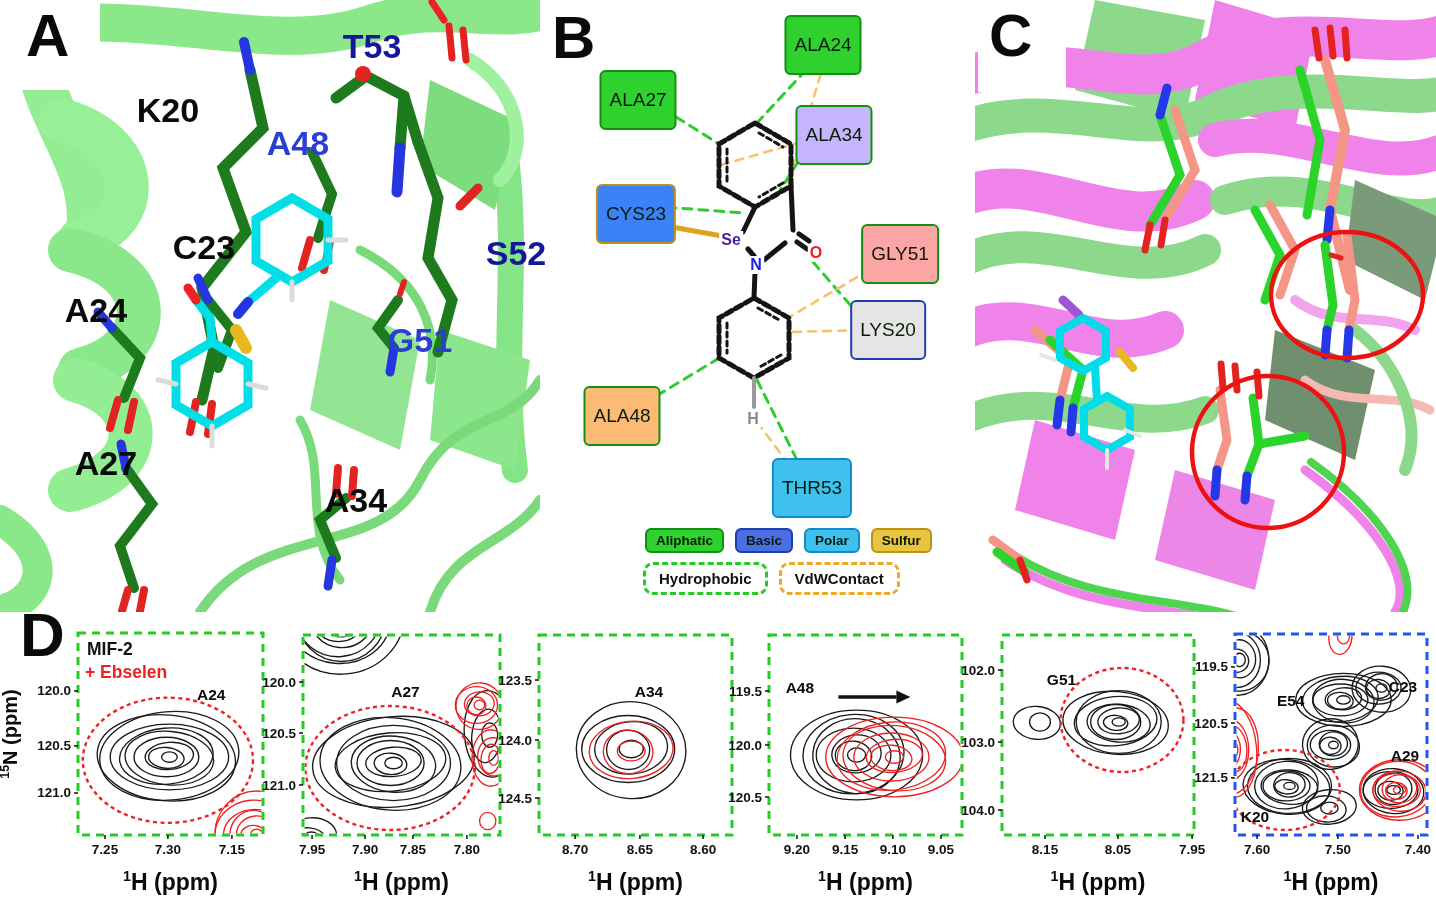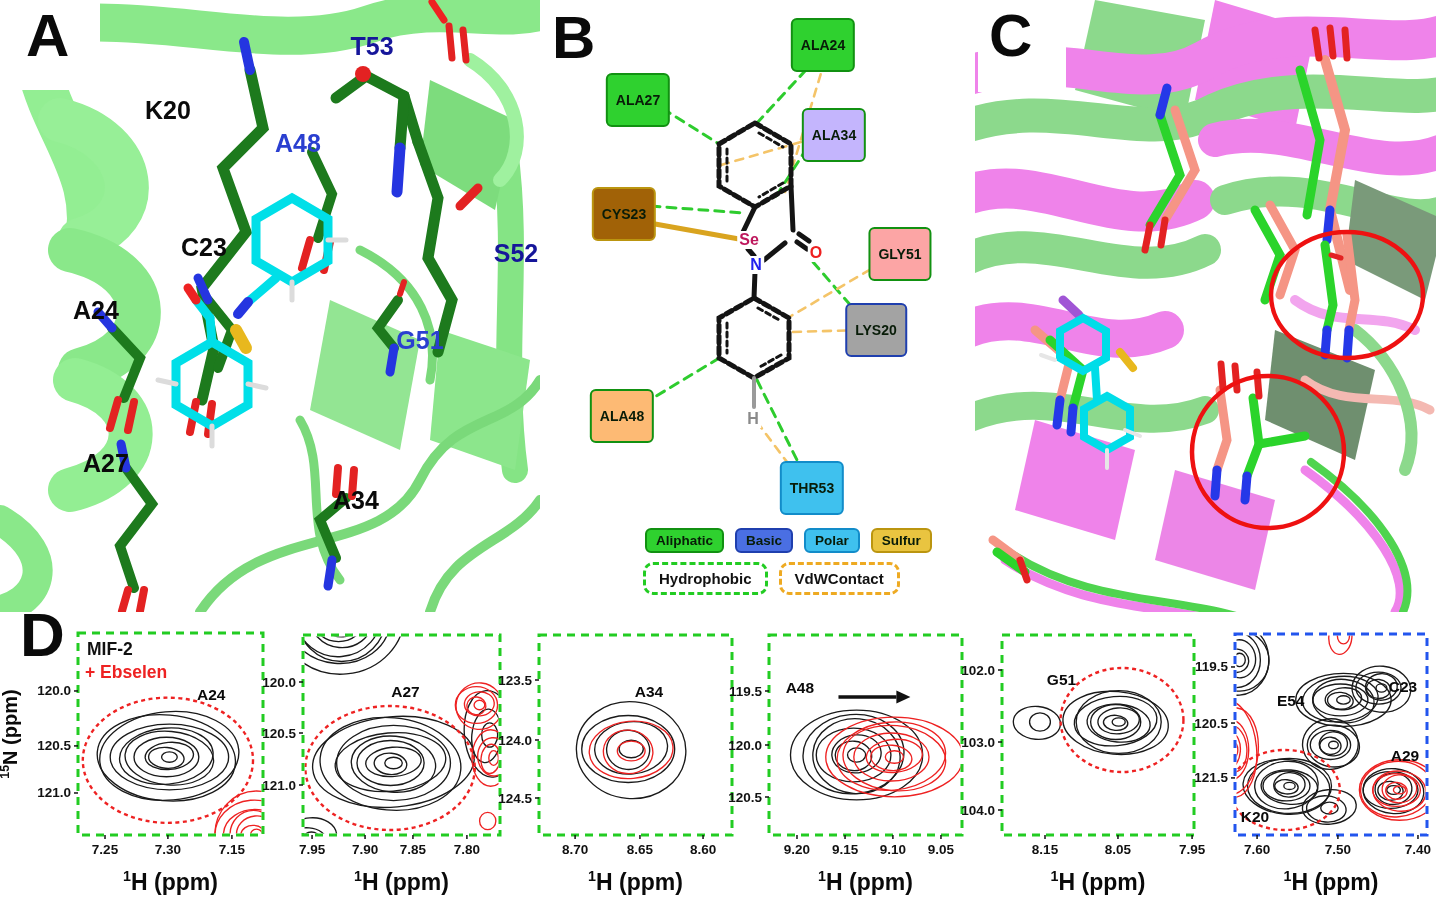--- a/index.html
+++ b/index.html
@@ -1,21 +1,21 @@
 <!DOCTYPE html>
 <html><head>
 <meta charset="utf-8">
 <style>
   html,body{margin:0;padding:0;background:#ffffff;}
   body{width:1436px;height:900px;font-family:"Liberation Sans",sans-serif;position:relative;overflow:hidden;}
   .fig{position:absolute;left:0;top:0;width:1436px;height:900px;background:#fff;}
   .panel{position:absolute;}
   .panel-letter{position:absolute;font-weight:bold;font-size:60px;color:#0a0a0a;line-height:1;z-index:30;}
-  .res-label{position:absolute;transform:translate(-50%,-50%);font-weight:bold;font-size:25px;white-space:nowrap;z-index:20;}
-  .res-box{position:absolute;transform:translate(-50%,-50%);font-weight:bold;font-size:14px;
+  .res-label{position:absolute;transform:translate(-50%,-50%);font-weight:bold;font-size:34px;white-space:nowrap;z-index:20;}
+  .res-box{position:absolute;transform:translate(-50%,-50%);font-weight:normal;font-size:19px;
            padding:17px 8px;border-radius:6px;border:2.5px solid;color:#081c08;white-space:nowrap;z-index:20;}
   .atom-label{position:absolute;transform:translate(-50%,-50%);font-weight:bold;font-size:16px;
               background:#ffffff;padding:0 2px;z-index:15;}
   .legend-row{position:absolute;display:flex;gap:11px;z-index:20;}
   .legend-chip{font-weight:bold;font-size:13.5px;padding:3px 9px;border-radius:6px;border:2.5px solid;color:#081c08;}
   .legend-contact{font-weight:bold;font-size:15px;padding:5px 13px;border-radius:10px;border:3px dashed;background:#fff;color:#111;}
   svg{display:block;}
 </style>
 </head>
 <body>
@@ -139,26 +139,26 @@
       </div>
     <div id="pb-legend-types" class="legend-row" style="left:100px;top:528px;">
         <div class="legend-chip" style="background: rgb(47, 209, 47); border-color: rgb(17, 145, 17);">Aliphatic</div>
         <div class="legend-chip" style="background: rgb(74, 111, 227); border-color: rgb(31, 63, 174);">Basic</div>
         <div class="legend-chip" style="background: rgb(63, 193, 238); border-color: rgb(18, 140, 201);">Polar</div>
         <div class="legend-chip" style="background: rgb(233, 196, 64); border-color: rgb(187, 149, 15);">Sulfur</div>
       </div>
   <div class="res-box" style="left: 93px; top: 100px; background: rgb(47, 209, 47); border-color: rgb(17, 145, 17);">ALA27</div>
       <div class="res-box" style="left: 278px; top: 45px; background: rgb(47, 209, 47); border-color: rgb(17, 145, 17);">ALA24</div>
       <div class="res-box" style="left: 289px; top: 135px; background: #c4b5fd; border-color: rgb(17, 145, 17);">ALA34</div>
-      <div class="res-box" style="left: 79px; top: 214px; background: #a16207; border-color: rgb(187, 149, 15);">CYS23</div>
+      <div class="res-box" style="left: 91px; top: 214px; background: #3b82f6; border-color: rgb(187, 149, 15);">CYS23</div>
       <div class="res-box" style="left: 355px; top: 254px; background: #fca5a5; border-color: rgb(17, 145, 17);">GLY51</div>
-      <div class="res-box" style="left: 331px; top: 330px; background: #a3a3a3; border-color: rgb(31, 63, 174);">LYS20</div>
+      <div class="res-box" style="left: 343px; top: 330px; background: #e5e5e5; border-color: rgb(31, 63, 174);">LYS20</div>
       <div class="res-box" style="left: 77px; top: 416px; background: #fdba74; border-color: rgb(17, 145, 17);">ALA48</div>
       <div class="res-box" style="left: 267px; top: 488px; background: rgb(63, 193, 238); border-color: rgb(18, 140, 201);">THR53</div>
-      <div class="atom-label" style="left: 204px; top: 240px; color: #be185d;">Se</div>
+      <div class="atom-label" style="left: 186px; top: 240px; color: #4c1d95;">Se</div>
       <div class="atom-label" style="left: 211px; top: 265px; color: rgb(32, 32, 238);">N</div>
       <div class="atom-label" style="left: 271px; top: 253px; color: rgb(238, 32, 32);">O</div>
       <div class="atom-label" style="left: 208px; top: 419px; color: rgb(138, 138, 138);">H</div>
     </section>
 
   <section class="panel" id="panel-c" style="left:975px;top:0;width:461px;height:612px;">
     <svg width="461" height="612" viewBox="0 0 461 612">
       <g fill="none" stroke-linecap="round">
         <polygon points="120,0 230,20 210,120 100,90" fill="#8cd98c" stroke="none"></polygon>
         <polygon points="240,0 340,30 320,130 220,100" fill="#ef83ea" stroke="none"></polygon>

